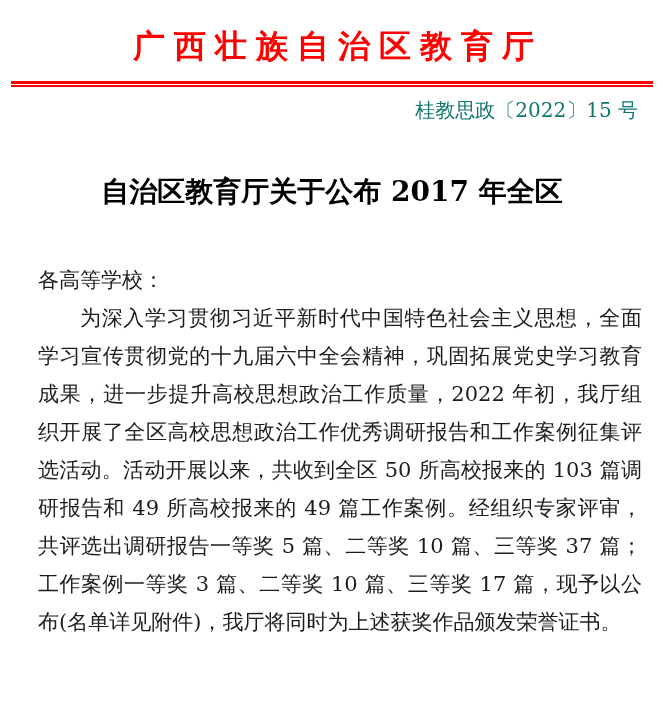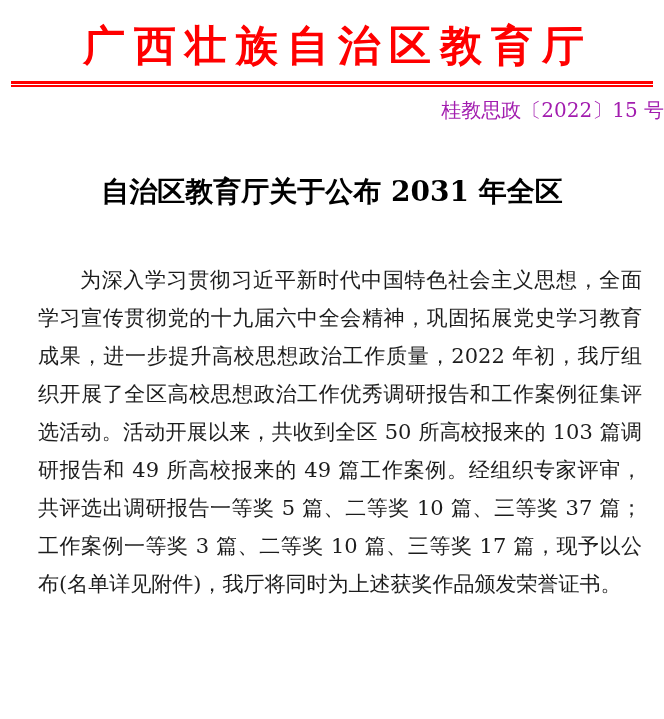--- a/index.html
+++ b/index.html
@@ -16,21 +16,21 @@
     color: #1c1c1c;
     overflow: hidden;
     box-sizing: border-box;
     padding-top: 24px;
   }
   
   .agency-name {
     margin: 0;
     text-align: center;
     padding-left: 12px;
-    font-size: 42px;
+    font-size: 32px;
     line-height: 44px;
     font-weight: bold;
     letter-spacing: 9px;
     color: #ff0000;
     white-space: nowrap;
   }
   
   .red-rule {
     margin: 13px 11px 0 11px;
   }
@@ -39,25 +39,26 @@
     background: #ff0000;
   }
   .red-rule .rule-thin {
     height: 1.5px;
     margin-top: 1px;
     background: #ff0000;
   }
   
   .doc-number {
     margin-top: 11px;
+    padding-right: 26px;
     text-align: right;
     font-size: 20px;
     line-height: 24px;
     font-weight: normal;
-    color: #a21caf;
+    color: #0f766e;
   }
   
   .notice-title {
     margin-top: 48px;
     text-align: center;
     font-size: 28px;
     line-height: 44px;
     font-weight: bold;
     color: #000000;
   }
@@ -86,20 +87,21 @@
   <h1 class="agency-name">广西壮族自治区教育厅</h1>
 
   <div class="red-rule">
     <div class="rule-thick"></div>
     <div class="rule-thin"></div>
   </div>
 
   <div class="doc-number">桂教思政〔2022〕15 号</div>
 
   <div class="notice-title">
-    <div>自治区教育厅关于公布 2031 年全区</div>
+    <div>自治区教育厅关于公布 2017 年全区</div>
   </div>
 
   <div class="body-block">
+    <p class="salutation">各高等学校：</p>
     <p class="body-paragraph">为深入学习贯彻习近平新时代中国特色社会主义思想，全面学习宣传贯彻党的十九届六中全会精神，巩固拓展党史学习教育成果，进一步提升高校思想政治工作质量，2022 年初，我厅组织开展了全区高校思想政治工作优秀调研报告和工作案例征集评选活动。活动开展以来，共收到全区 50 所高校报来的 103 篇调研报告和 49 所高校报来的 49 篇工作案例。经组织专家评审，共评选出调研报告一等奖 5 篇、二等奖 10 篇、三等奖 37 篇；工作案例一等奖 3 篇、二等奖 10 篇、三等奖 17 篇，现予以公布(名单详见附件)，我厅将同时为上述获奖作品颁发荣誉证书。</p>
   </div>
 
 </div>
 
 </body></html>

